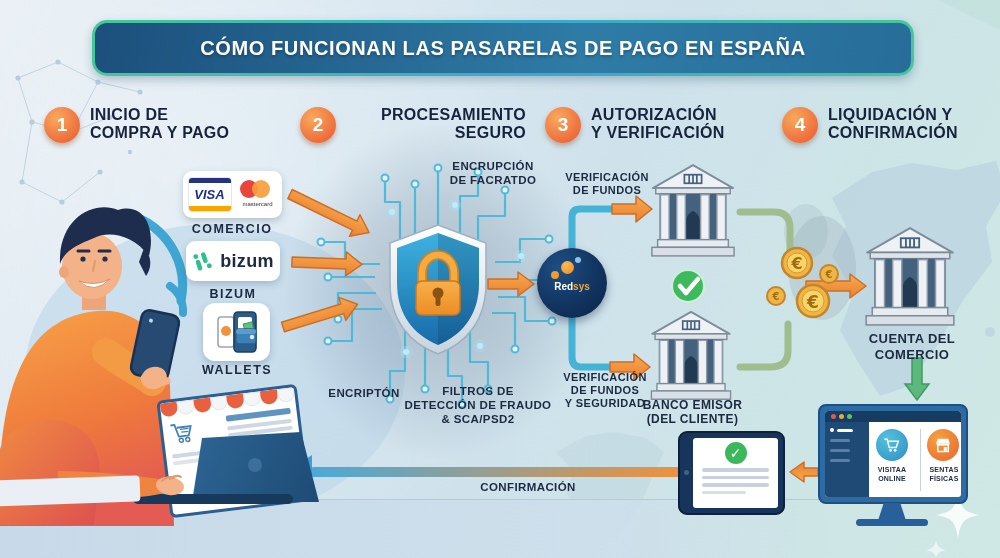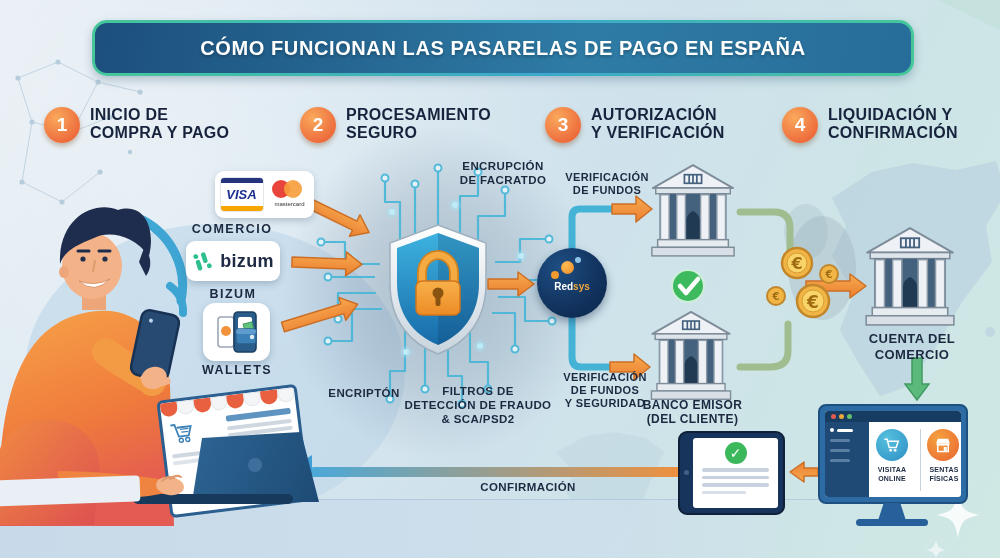--- a/index.html
+++ b/index.html
@@ -251,21 +251,21 @@
 
   <div class="abs step-circle" style="left:44px;top:107px;">
     <span>1</span>
     </div>
   <div class="abs step-label" style="left:90px;top:106px;width:180px;">INICIO DE
 COMPRA Y PAGO</div>
 
   <div class="abs step-circle" style="left:300px;top:107px;">
     <span>2</span>
     </div>
-  <div class="abs step-label" style="left:346px;top:106px;width:180px;">PROCESAMIENTO
+  <div class="abs step-label" style="left:346px;top:106px;width:180px;text-align:right;">PROCESAMIENTO
 SEGURO</div>
 
   <div class="abs step-circle" style="left:545px;top:107px;">
     <span>3</span>
     </div>
   <div class="abs step-label" style="left:591px;top:106px;width:180px;">AUTORIZACIÓN
 Y VERIFICACIÓN</div>
 
   <div class="abs step-circle" style="left:782px;top:107px;">
     <span>4</span>
@@ -297,21 +297,21 @@
       <path d="M112,156 C136,174 152,180 158,186" stroke="#f39a44" stroke-width="28" fill="none" stroke-linecap="round"></path>
       <g transform="rotate(12 161 149)">
         <rect x="142" y="116" width="38" height="66" rx="8" fill="#274a72" stroke="#183254" stroke-width="2.5"></rect>
         <circle cx="152" cy="126" r="2" fill="#bcd9ee"></circle>
       </g>
       <ellipse cx="160" cy="182" rx="13" ry="11" fill="#f3b287" transform="rotate(-18 160 182)"></ellipse>
       <path d="M150,182 q10,9 23,3" stroke="#f3b287" stroke-width="7" fill="none" stroke-linecap="round"></path>
     </g>
   </svg>
 
-  <div class="abs card-box" style="left:183px;top:171px;width:99px;height:47px;gap:6px;margin-left:32px;">
+  <div class="abs card-box" style="left:183px;top:171px;width:99px;height:47px;gap:6px;">
     <div style="width:42px;height:33px;border:1px solid #e2e7ec;border-radius:4px;display:flex;flex-direction:column;justify-content:space-between;overflow:hidden;">
       <div style="height:5px;background:#26337d;"></div>
       <div style="font-size:13px;font-weight:bold;font-style:italic;color:#1a2f8f;text-align:center;line-height:1;">VISA</div>
       <div style="height:5px;background:#f7a600;"></div>
     </div>
     <div style="width:40px;height:36px;position:relative;">
       <div style="position:absolute;left:2px;top:3px;width:18px;height:18px;border-radius:50%;background:#e8453c;"></div>
       <div style="position:absolute;left:14px;top:3px;width:18px;height:18px;border-radius:50%;background:#f79e3c;opacity:.92;"></div>
       <div style="position:absolute;left:0;top:24px;width:100%;text-align:center;font-size:6px;color:#333;">mastercard</div>
     </div>
@@ -367,21 +367,21 @@
       <g>
         <path d="M42,62 V52 C42,41 50,34 58,34 C66,34 74,41 74,52 V62" stroke="#d0821f" stroke-width="10" fill="none"></path>
         <path d="M42,62 V52 C42,41 50,34 58,34 C66,34 74,41 74,52 V62" stroke="#f5ab42" stroke-width="6.5" fill="none"></path>
         <rect x="36" y="60" width="44" height="34" rx="6" fill="url(#lockGrad)" stroke="#d1761d" stroke-width="1.5"></rect>
         <circle cx="58" cy="72" r="5.5" fill="#8a5310"></circle>
         <rect x="55.5" y="74" width="5" height="11" rx="2" fill="#8a5310"></rect>
       </g>
     </g>
   </svg>
 
-  <div class="abs lbl" style="left:433px;top:160px;width:140px;font-size:11.5px;">ENCRUPCIÓN
+  <div class="abs lbl" style="left:423px;top:160px;width:140px;font-size:11.5px;">ENCRUPCIÓN
 DE FACRATDO</div>
   <div class="abs lbl" style="left:308px;top:387px;width:112px;font-size:11.5px;">ENCRIPTÓN</div>
   <div class="abs lbl" style="left:403px;top:385px;width:150px;font-size:11.5px;">FILTROS DE
 DETECCIÓN DE FRAUDO
 &amp; SCA/PSD2</div>
 
   <div class="abs redsys">
     <div style="position:absolute;left:24px;top:13px;width:13px;height:13px;border-radius:50%;background:radial-gradient(circle at 35% 30%,#fdbb55,#ef8a25);"></div>
     <div style="position:absolute;left:14px;top:23px;width:8px;height:8px;border-radius:50%;background:#f09a30;"></div>
     <div style="position:absolute;left:38px;top:9px;width:6px;height:6px;border-radius:50%;background:#8fc3e8;"></div>

